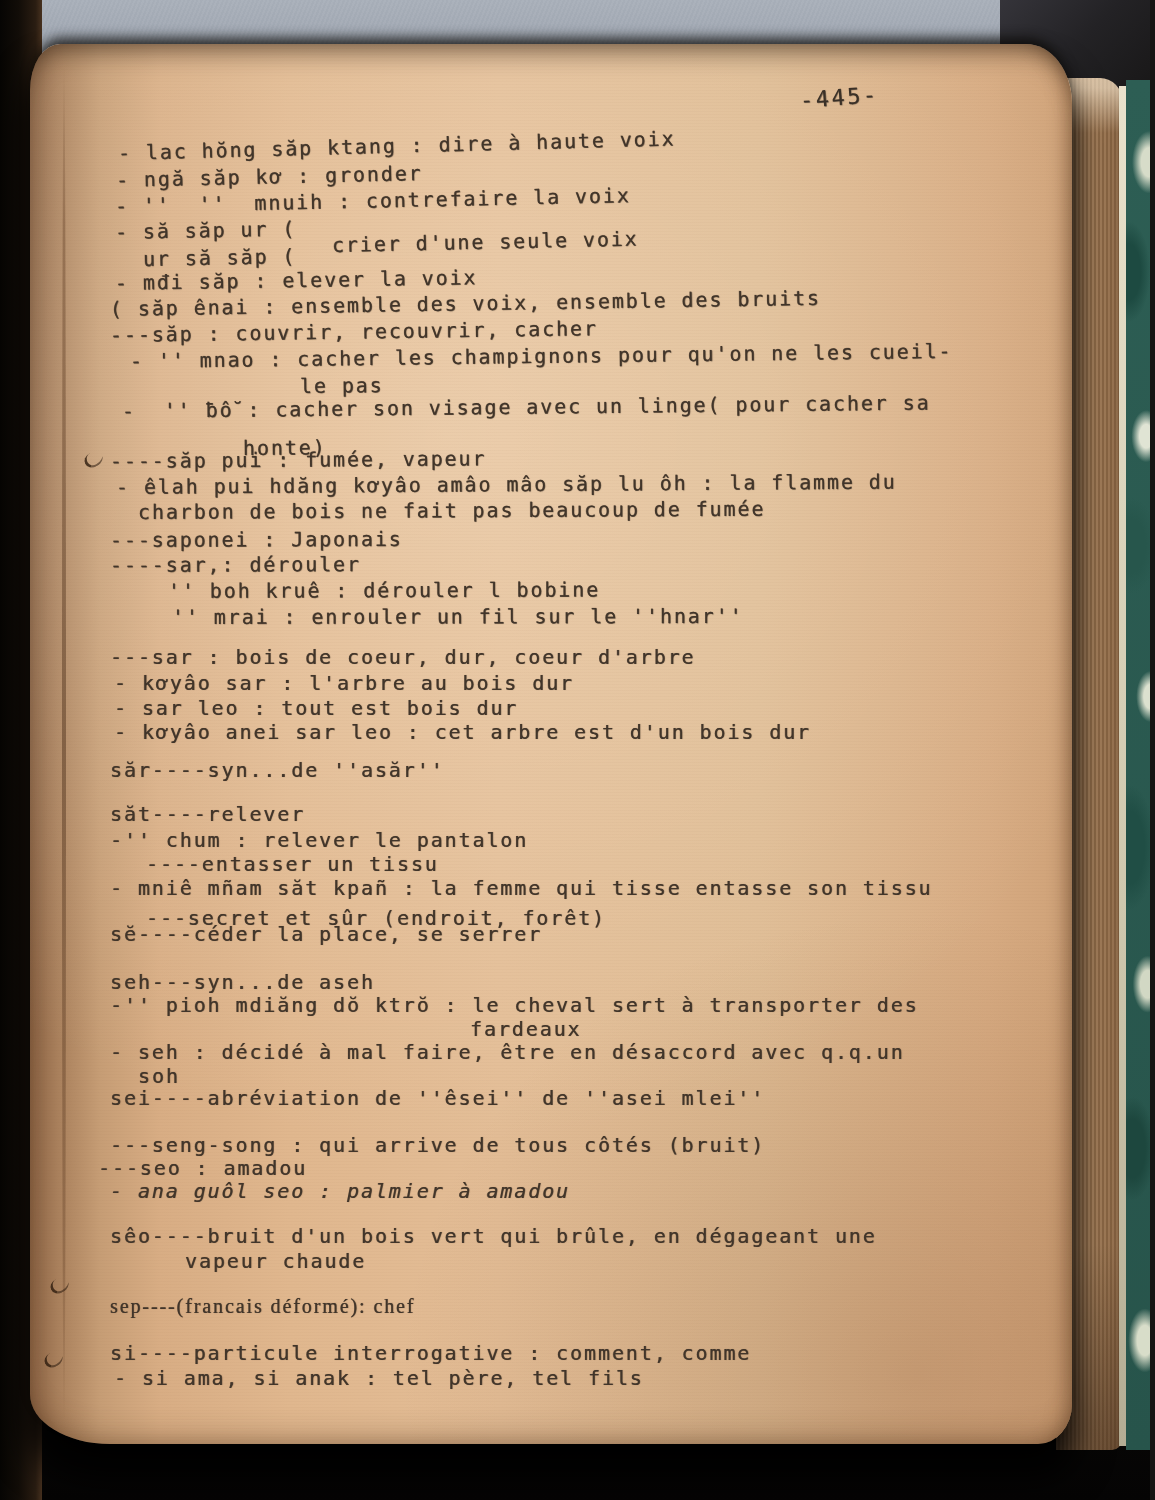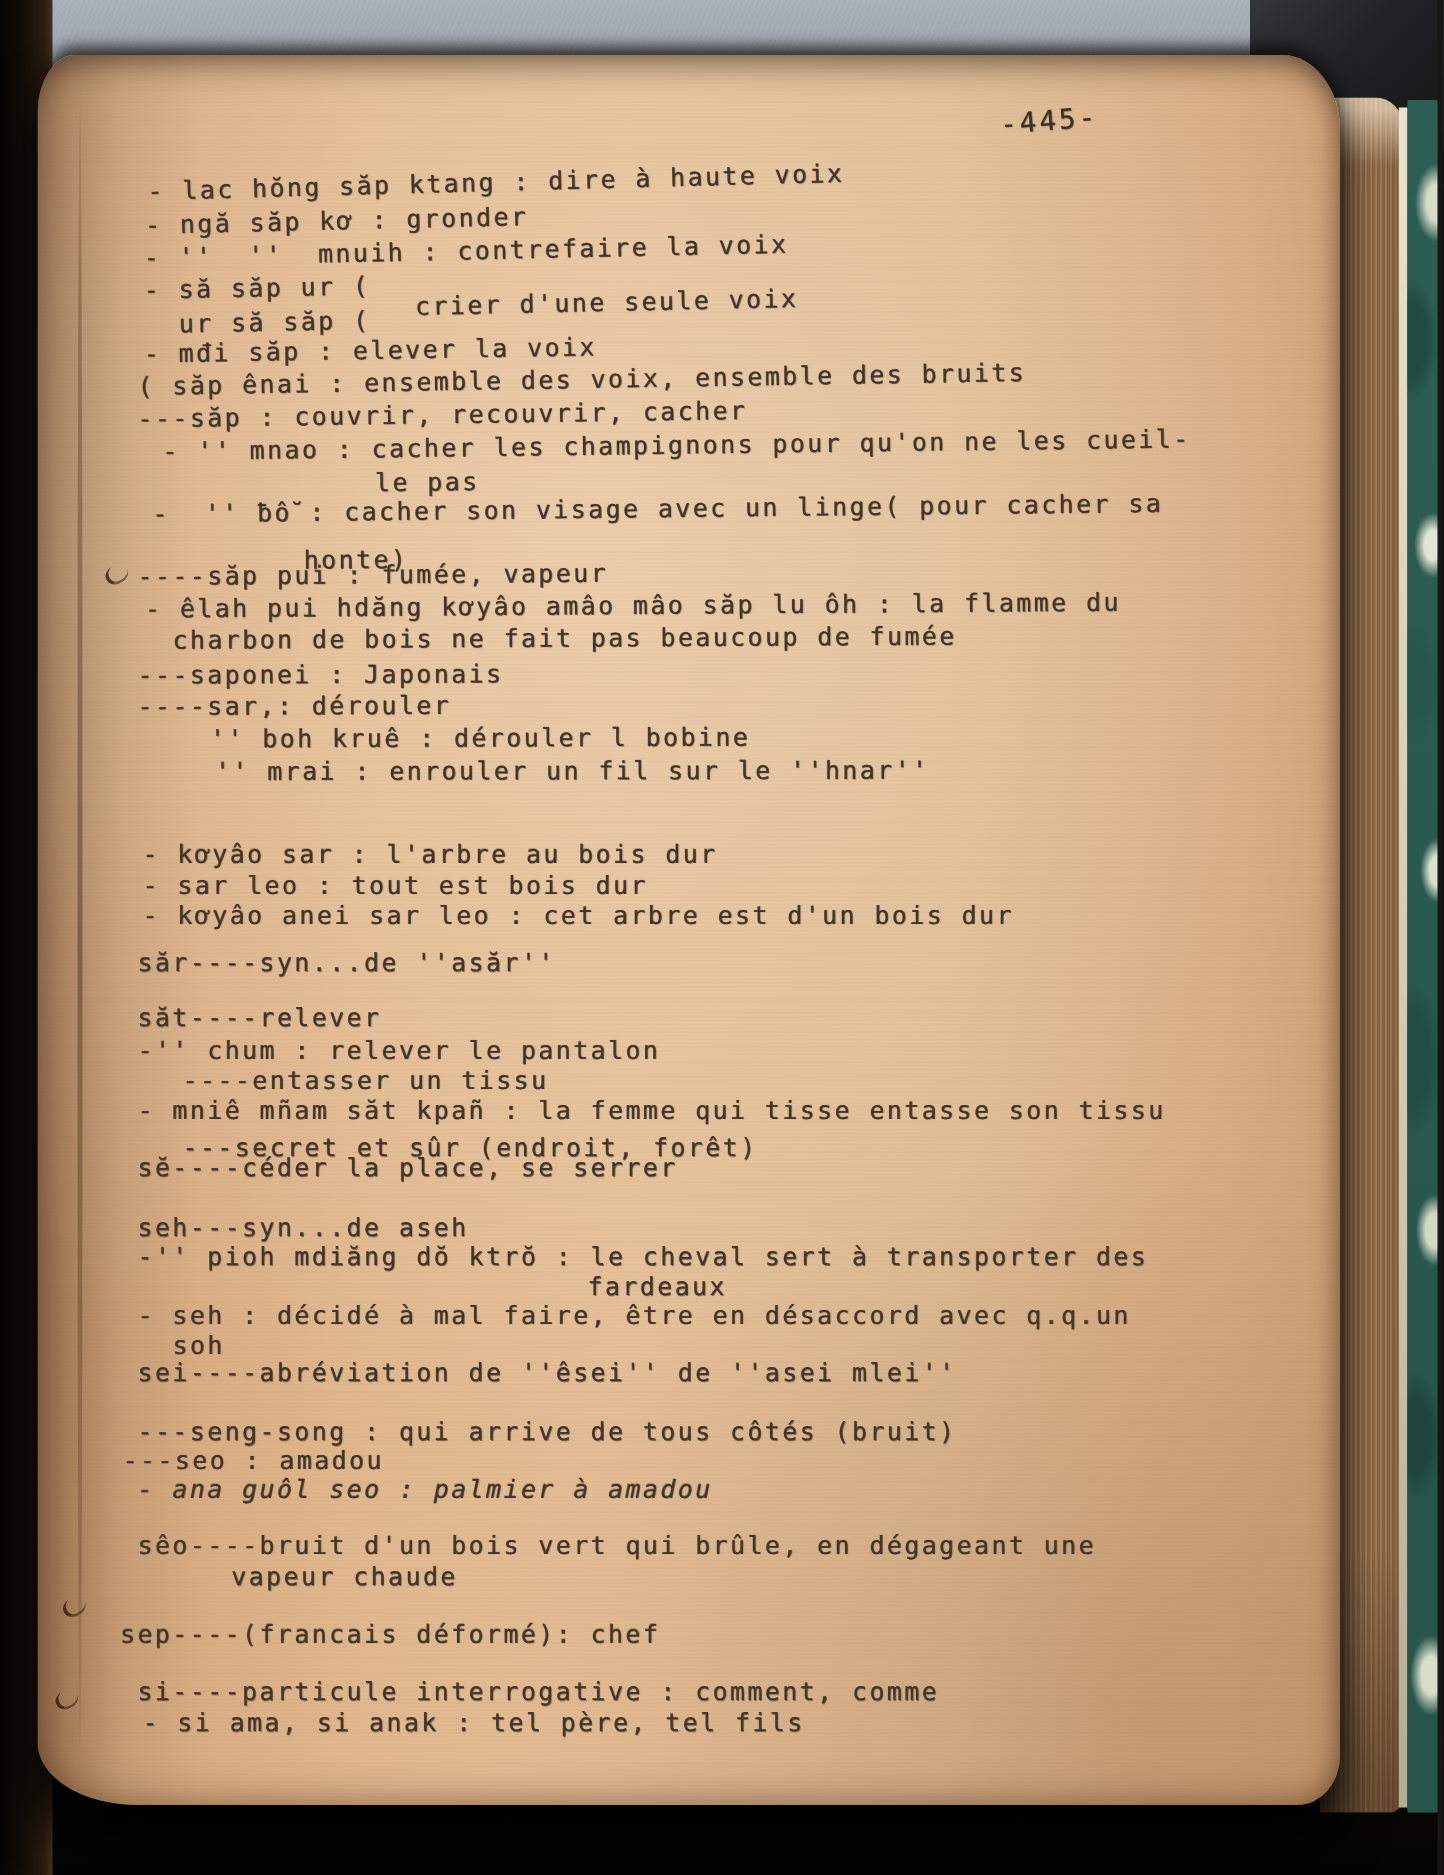--- a/index.html
+++ b/index.html
@@ -128,20 +128,21 @@
       <div class="line" style="left: 300px; top: 374px; transform: rotate(-0.6deg);">le pas</div>
       <div class="line" style="left: 122px; top: 399px; transform: rotate(-0.6deg);">-  '' ƀô̆ : cacher son visage avec un linge( pour cacher sa</div>
       <div class="line" style="left: 243px; top: 436px; transform: rotate(-0.5deg);">honte)</div>
       <div class="line" style="left: 110px; top: 449px; transform: rotate(-0.4deg);">----săp pui : fumée, vapeur</div>
       <div class="line" style="left: 116px; top: 475px; transform: rotate(-0.4deg);">- êlah pui hdăng kơyâo amâo mâo săp lu ôh : la flamme du</div>
       <div class="line" style="left: 138px; top: 500px; transform: rotate(-0.3deg);">charbon de bois ne fait pas beaucoup de fumée</div>
       <div class="line" style="left: 110px; top: 528px; transform: rotate(-0.2deg);">---saponei : Japonais</div>
       <div class="line" style="left: 110px; top: 553px; transform: rotate(-0.2deg);">----sar,: dérouler</div>
       <div class="line" style="left: 168px; top: 579px; transform: rotate(-0.2deg);">'' boh kruê : dérouler l bobine</div>
       <div class="line" style="left: 172px; top: 605px; transform: rotate(-0.1deg);">'' mrai : enrouler un fil sur le ''hnar''</div>
+      <div class="line" style="left: 110px; top: 645px;">---sar : bois de coeur, dur, coeur d'arbre</div>
       <div class="line" style="left: 114px; top: 671px;">- kơyâo sar : l'arbre au bois dur</div>
       <div class="line" style="left: 114px; top: 720px;">- kơyâo anei sar leo : cet arbre est d'un bois dur</div>
       <div class="line" style="left: 114px; top: 696px;">- sar leo : tout est bois dur</div>
       <div class="line" style="left: 110px; top: 758px;">săr----syn...de ''asăr''</div>
       <div class="line" style="left: 110px; top: 802px;">săt----relever</div>
       <div class="line" style="left: 110px; top: 828px;">-'' chum : relever le pantalon</div>
       <div class="line" style="left: 146px; top: 852px;">----entasser un tissu</div>
       <div class="line" style="left: 110px; top: 876px;">- mniê mñam săt kpañ : la femme qui tisse entasse son tissu</div>
       <div class="line" style="left: 110px; top: 922px;">sĕ----céder la place, se serrer</div>
       <div class="line" style="left: 146px; top: 906px;">---secret et sûr (endroit, forêt)</div>
@@ -149,17 +150,17 @@
       <div class="line" style="left: 110px; top: 993px;">-'' pioh mdiăng dŏ ktrŏ : le cheval sert à transporter des</div>
       <div class="line" style="left: 470px; top: 1017px;">fardeaux</div>
       <div class="line" style="left: 110px; top: 1040px;">- seh : décidé à mal faire, être en désaccord avec q.q.un</div>
       <div class="line" style="left: 138px; top: 1064px;">soh</div>
       <div class="line" style="left: 110px; top: 1086px;">sei----abréviation de ''êsei'' de ''asei mlei''</div>
       <div class="line" style="left: 110px; top: 1133px;">---seng-song : qui arrive de tous côtés (bruit)</div>
       <div class="line" style="left: 98px; top: 1156px;">---seo : amadou</div>
       <div class="line" style="left: 110px; top: 1179px; font-style: italic;">- ana guôl seo : palmier à amadou</div>
       <div class="line" style="left: 110px; top: 1224px;">sêo----bruit d'un bois vert qui brûle, en dégageant une</div>
       <div class="line" style="left: 185px; top: 1249px;">vapeur chaude</div>
-      <div class="line" style="left: 96px; top: 1295px;">sep----(francais déformé): chef</div>
+      <div class="line" style="left: 110px; top: 1295px; font-family: Liberation Serif, serif;">sep----(francais déformé): chef</div>
       <div class="line" style="left: 110px; top: 1341px;">si----particule interrogative : comment, comme</div>
       <div class="line" style="left: 114px; top: 1366px;">- si ama, si anak : tel père, tel fils</div>
     </div>
 </div>
 
 </body></html>

